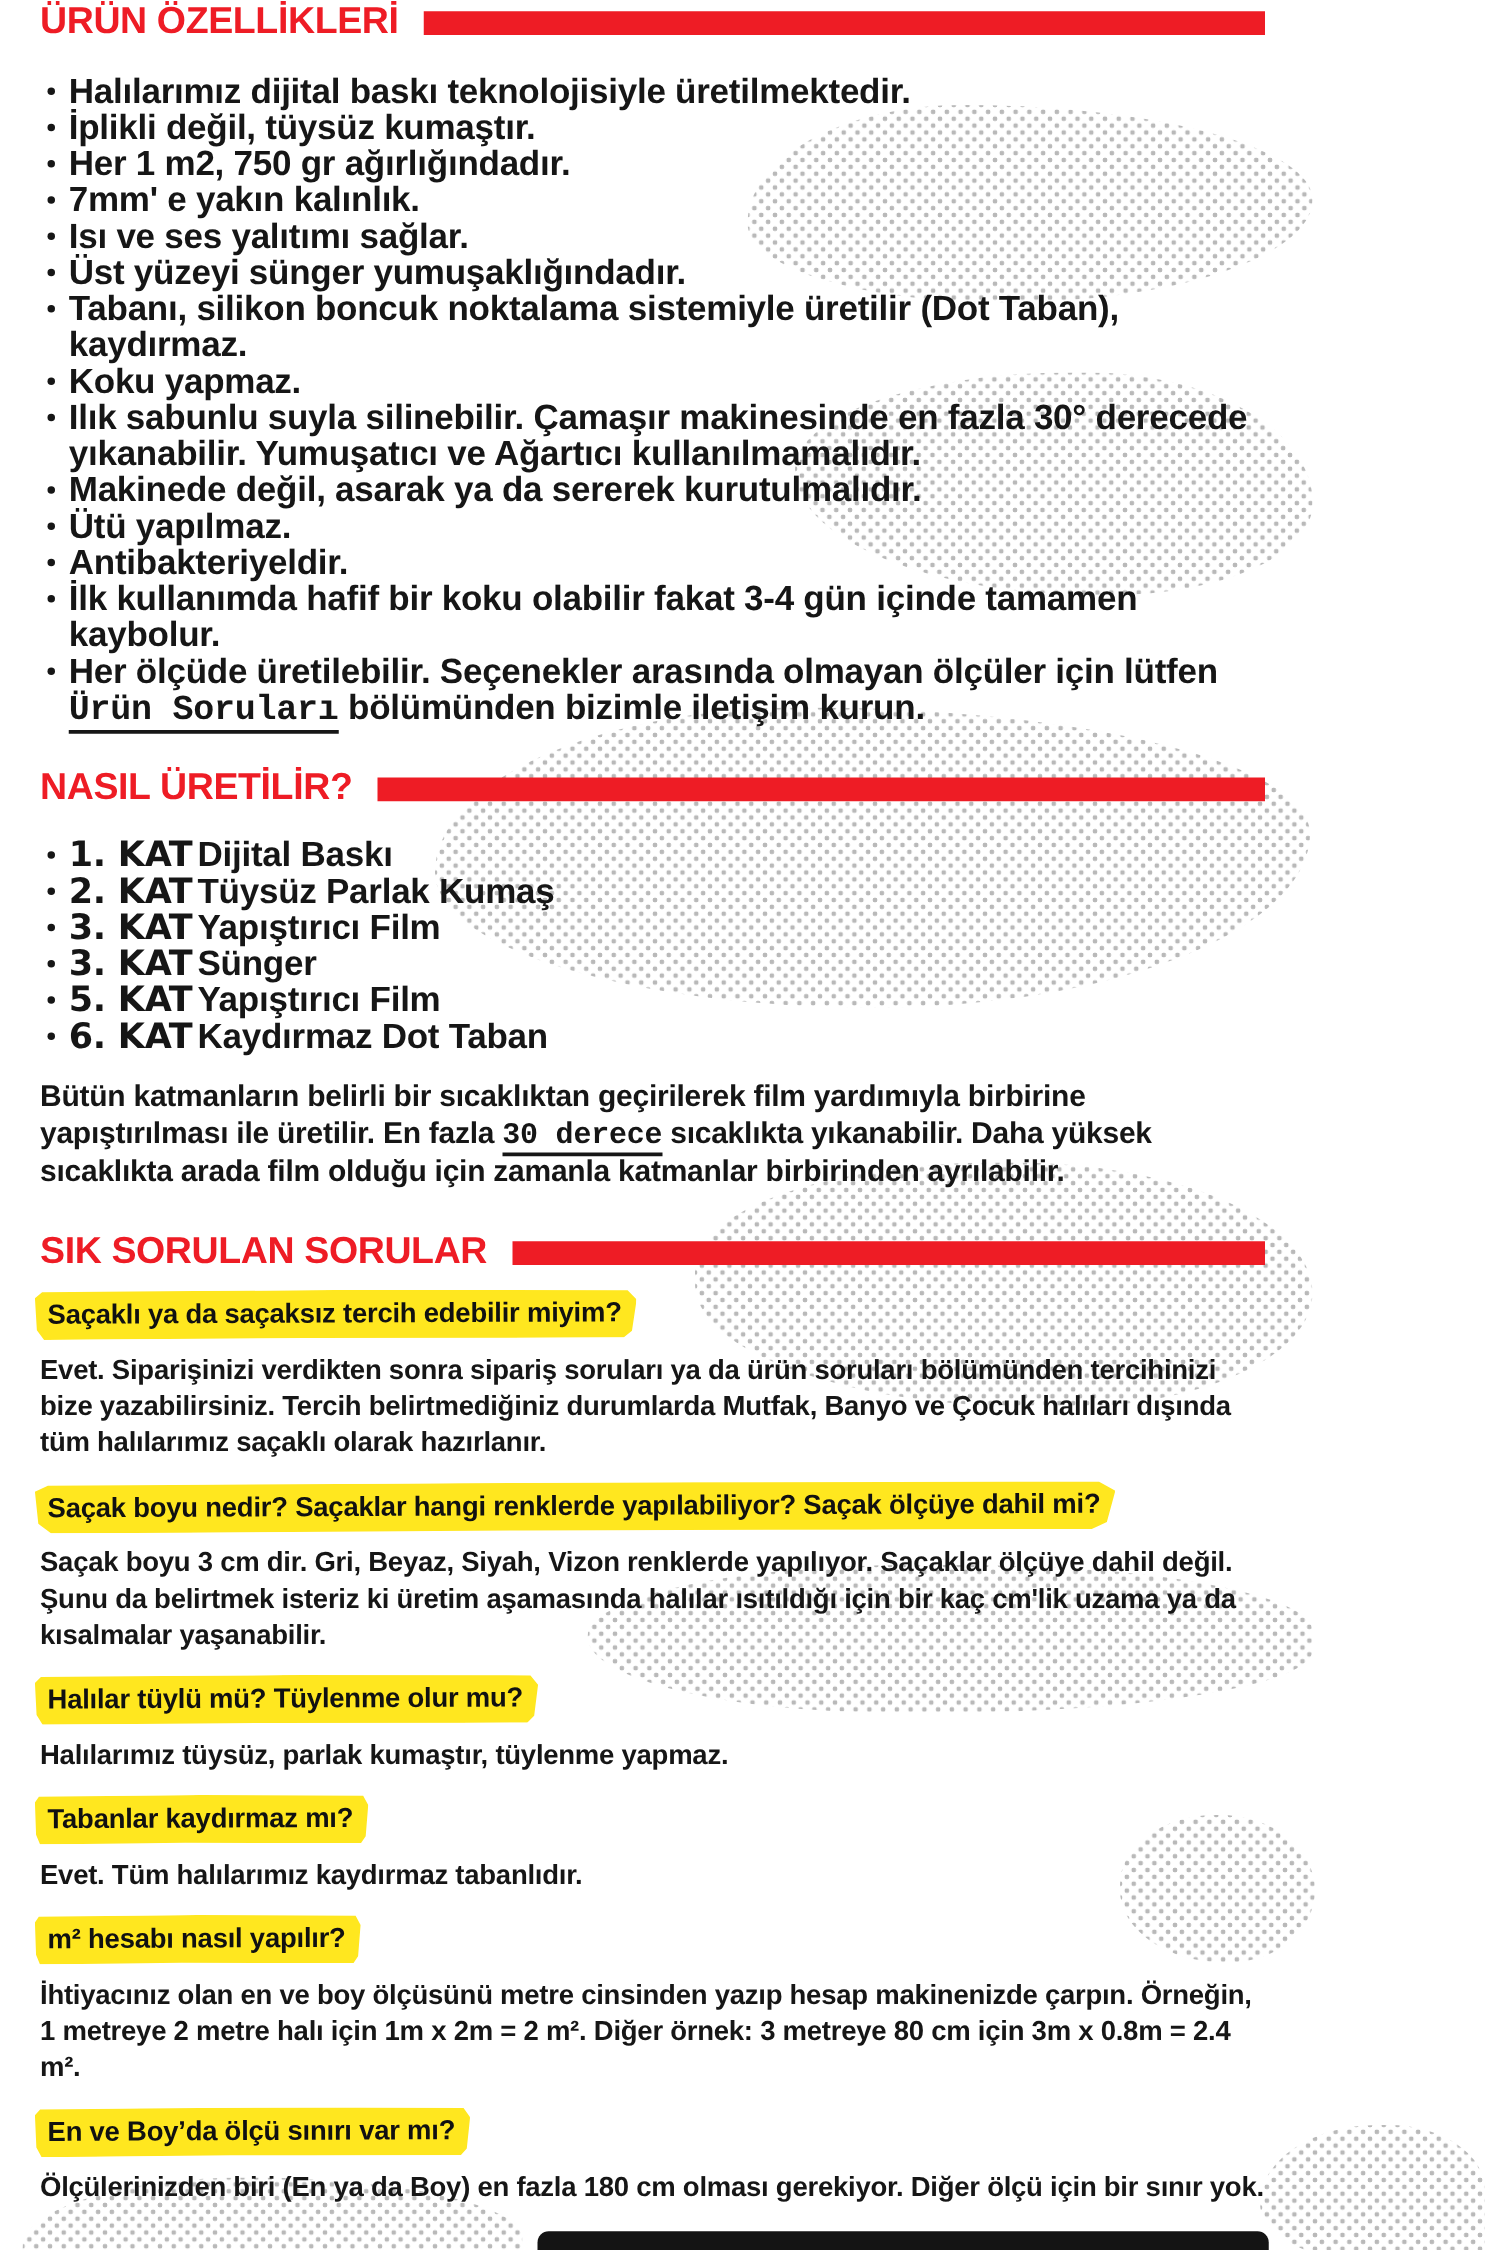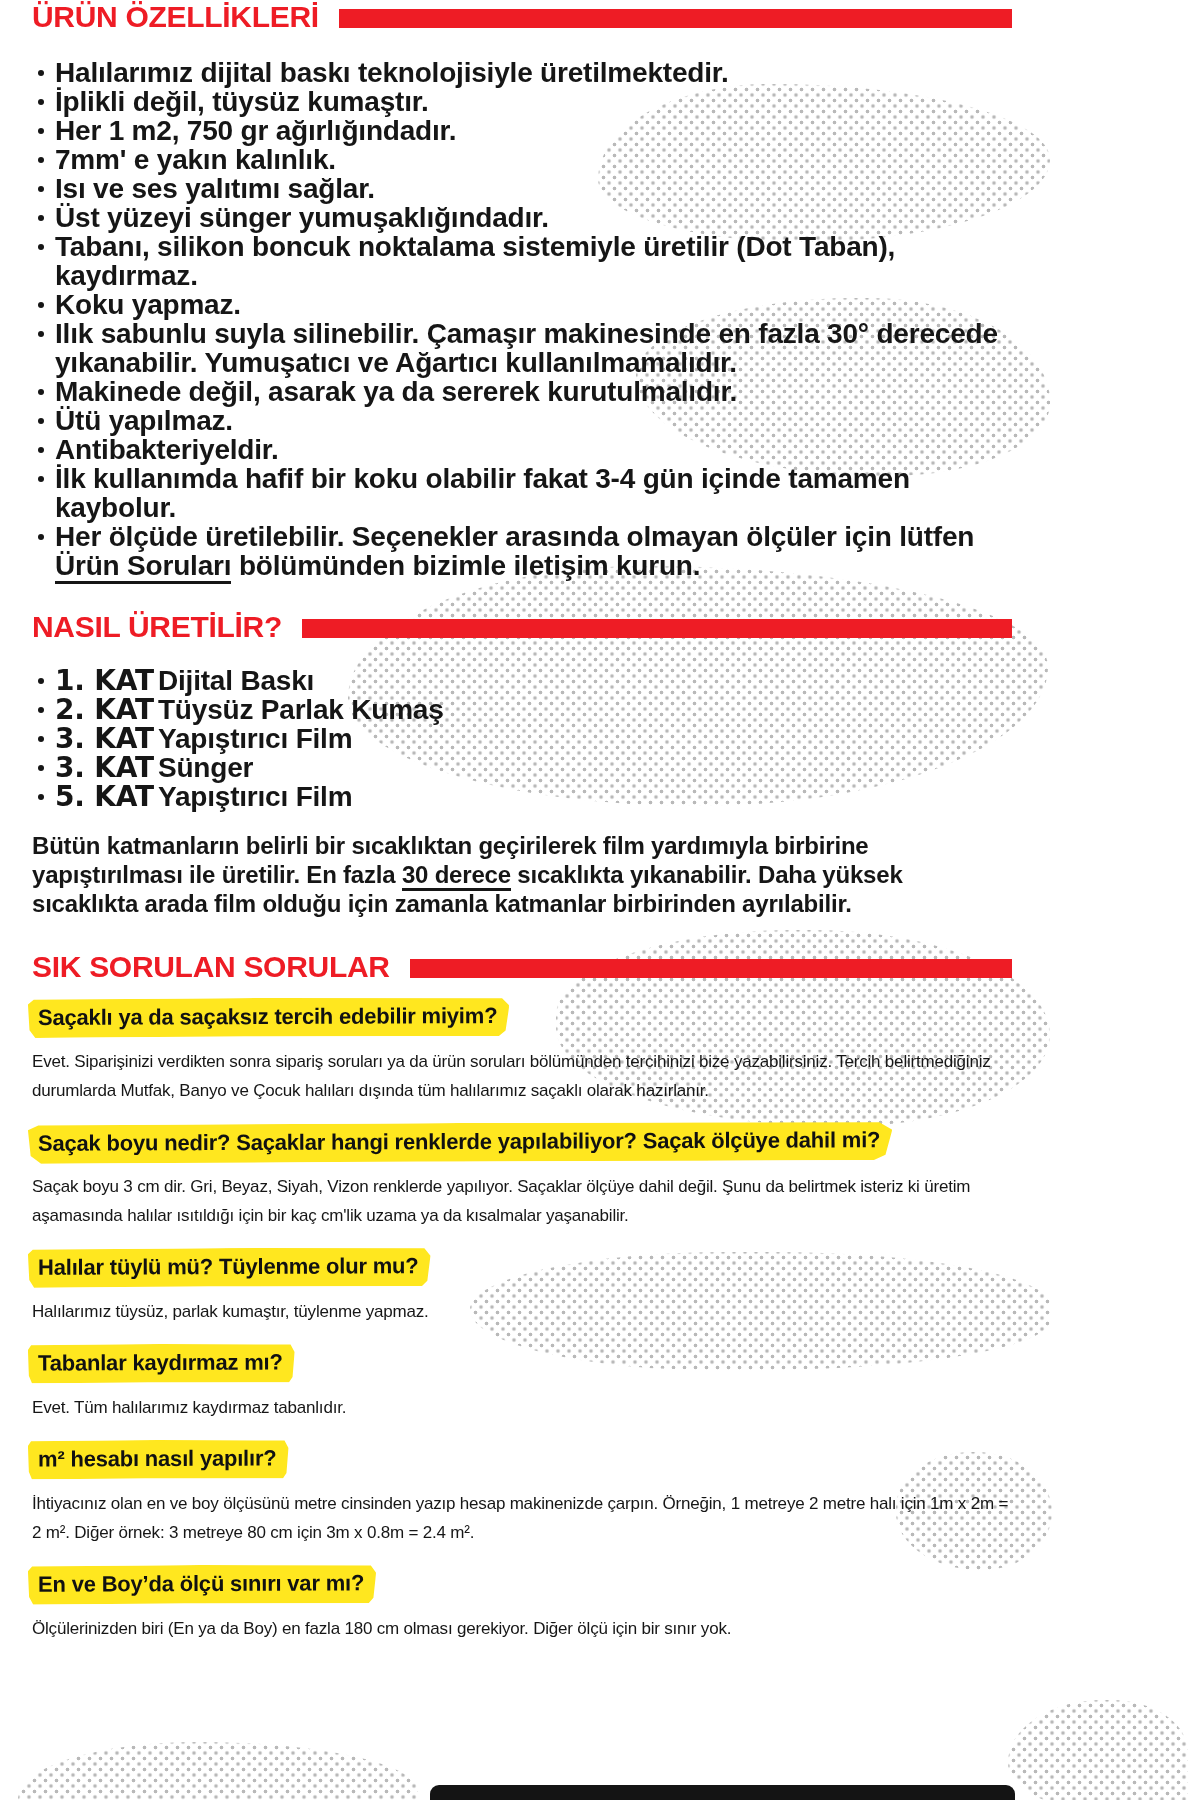--- a/index.html
+++ b/index.html
@@ -45,31 +45,31 @@
     font-size: 28px; line-height: 29px; font-weight: 700; letter-spacing: -0.2px; }
   .bullets li { position: relative; padding-left: 23px; }
   .bullets li::before {
     content: ""; position: absolute; left: 6px; top: 11.5px;
     width: 6px; height: 6px; border-radius: 50%; background: #161616;
   }
   .kats { margin-top: 22px; }
   .kat-label { font-family: "DejaVu Sans", sans-serif; margin-right: 4px; }
 
   .para { font-size: 24px; line-height: 29px; font-weight: 700; letter-spacing: -0.2px; margin: 20px 0 0; }
-  .u { border-bottom: 3px solid #161616; padding-bottom: 0px; }
+  .u { border-bottom: 3px solid #161616; padding-bottom: 0px; font-family: Liberation Mono, monospace; }
 
   .faq { margin-top: 14px; }
   .q {
     display: inline-block; background: #ffe71f; color: #111;
     font-size: 22px; font-weight: 700; letter-spacing: -0.2px;
     padding: 6px 12px 7px 10px; margin: 0 0 10px -4px;
     transform: rotate(-0.25deg);
     clip-path: polygon(0% 14%, 1.2% 2%, 50% 0%, 98.5% 3%, 100% 22%, 99.2% 86%, 97.8% 100%, 45% 98%, 1.5% 100%, 0.3% 80%);
   }
-  .a { margin: 0 0 18px; font-size: 17px; line-height: 29px; font-weight: 400; letter-spacing: -0.2px; }
+  .a { margin: 0 0 18px; font-size: 22px; line-height: 29px; font-weight: 700; letter-spacing: -0.2px; }
 
   .bottom-bar {
     position: absolute; z-index: 1; bottom: 0; left: 430px;
     width: 585px; height: 15px; background: #141414; border-radius: 9px 9px 0 0;
   }
 </style>
 </head>
 <body>
 
 <div class="dots" id="b1"></div>
@@ -121,20 +121,23 @@
     </li>
     <li>
       <span class="kat-label">3. KAT</span><span>Yapıştırıcı Film</span>
     </li>
     <li>
       <span class="kat-label">3. KAT</span><span>Sünger</span>
     </li>
     <li>
       <span class="kat-label">5. KAT</span><span>Yapıştırıcı Film</span>
     </li>
+    <li>
+      <span class="kat-label">6. KAT</span><span>Kaydırmaz Dot Taban</span>
+    </li>
   </ul>
 
   <p class="para">
     <span>Bütün katmanların belirli bir sıcaklıktan geçirilerek film yardımıyla birbirine yapıştırılması ile üretilir. En fazla </span><span class="u">30 derece</span><span> sıcaklıkta yıkanabilir. Daha yüksek sıcaklıkta arada film olduğu için zamanla katmanlar birbirinden ayrılabilir.</span>
   </p>
 
   <header class="sec s3">
     <h2>SIK SORULAN SORULAR</h2>
     <div class="bar"></div>
   </header>

